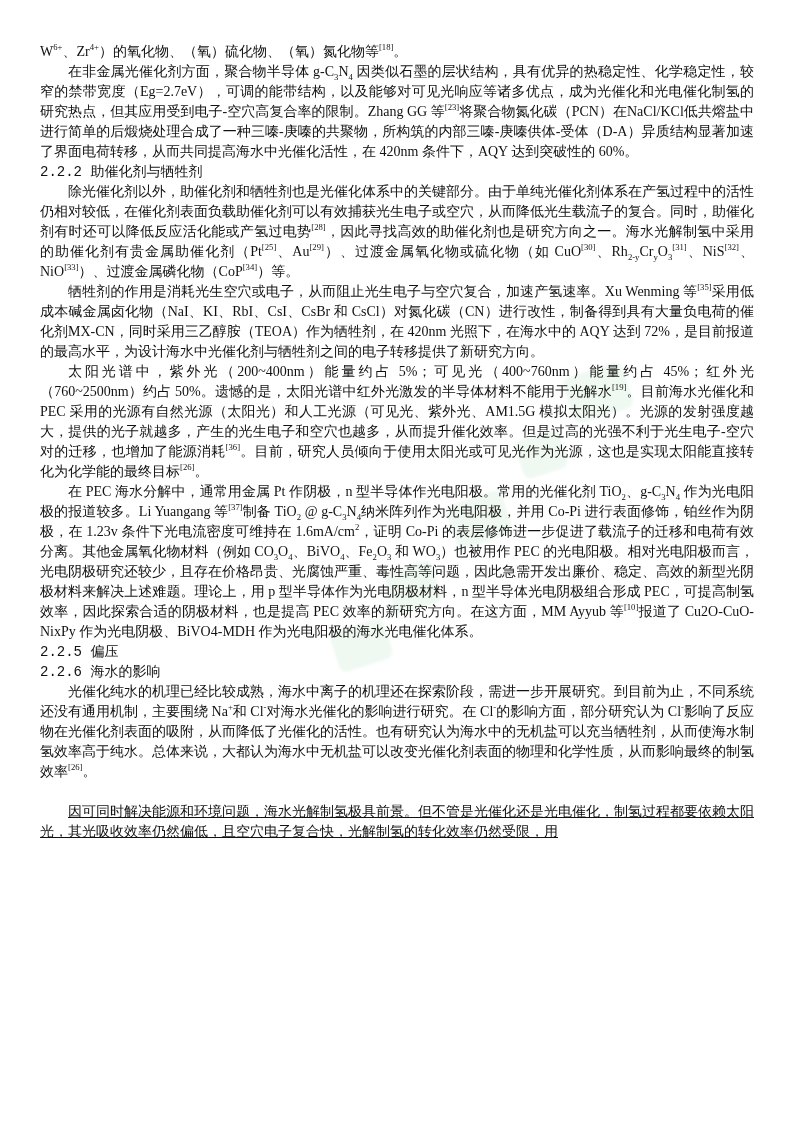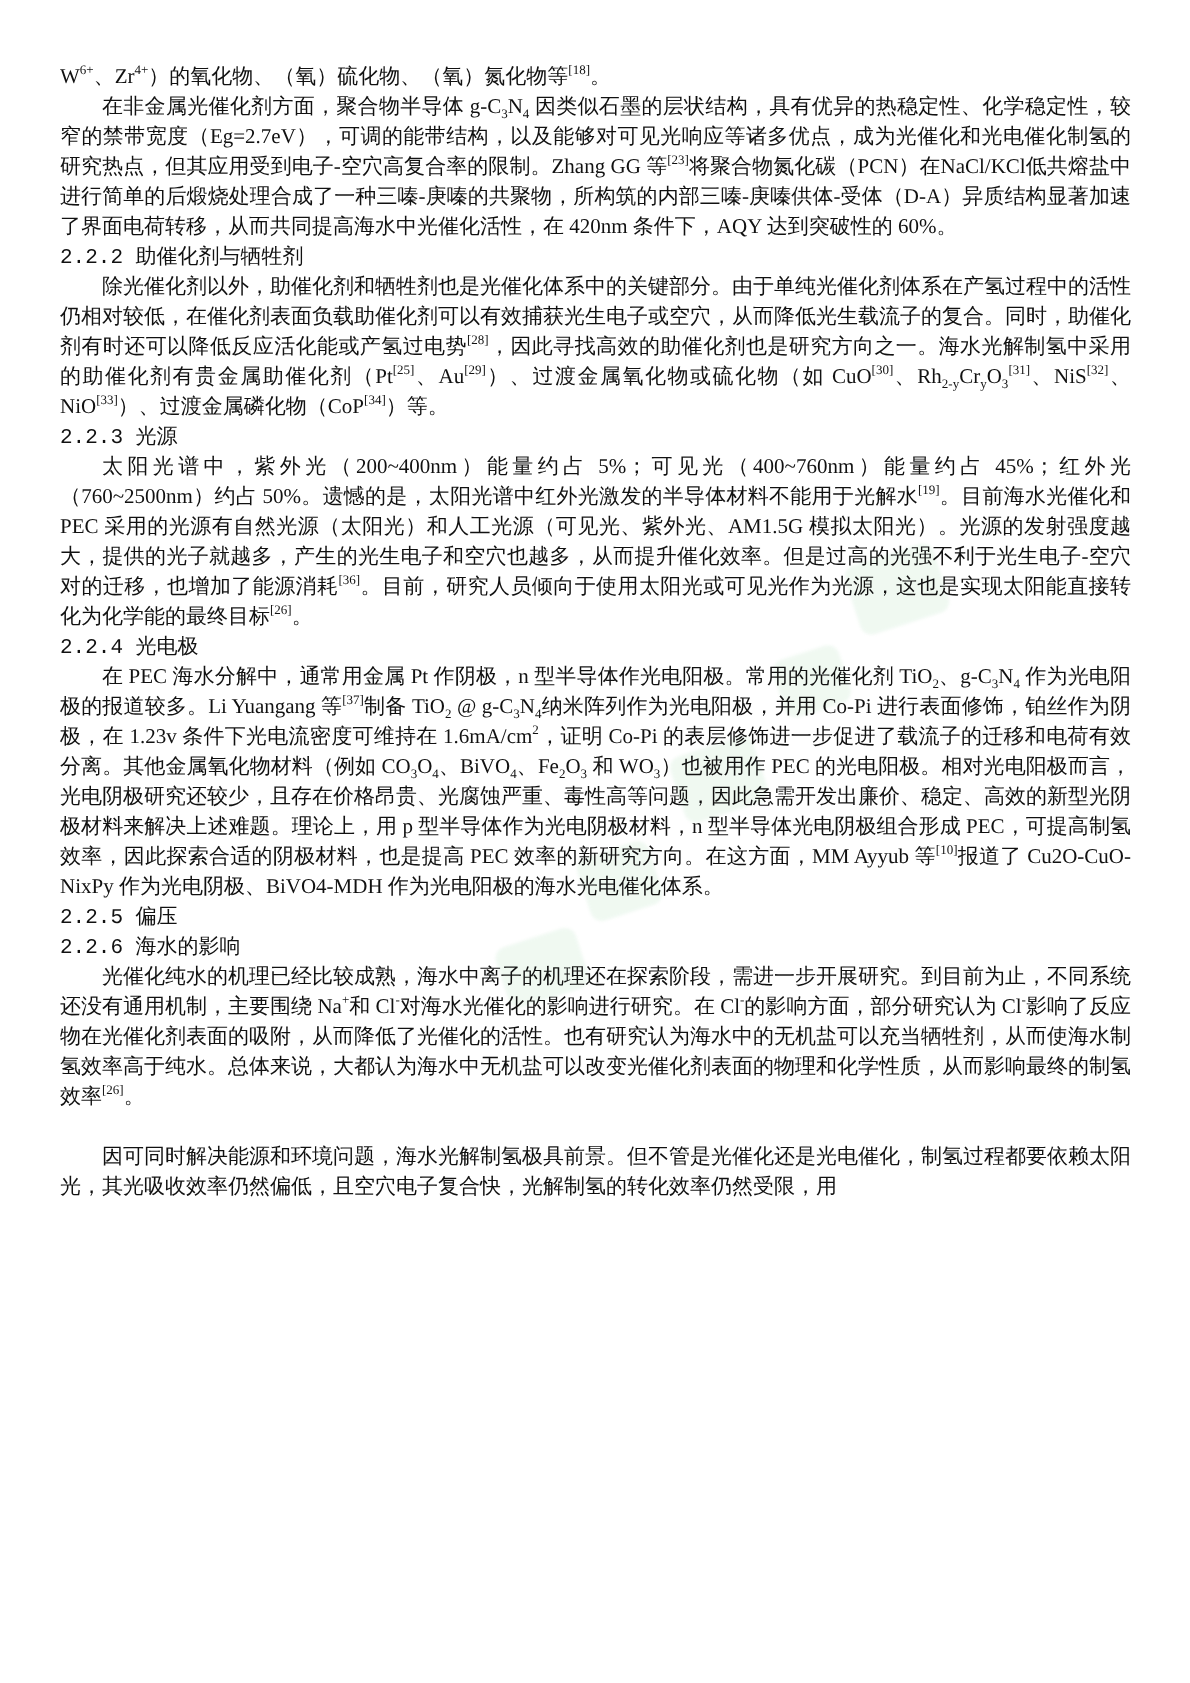--- a/index.html
+++ b/index.html
@@ -19,21 +19,21 @@
     left:40px;top:42px;width:714px;
     font-size:14px;
     line-height:20px;
     text-align:justify;
     text-justify:inter-ideograph;
   }
   .block{margin:0;}
   .paragraph{text-indent:2em;}
   .continuation{text-indent:0;}
   .heading{text-indent:0;font-family:Liberation Mono, monospace;}
-  .gap-before{margin-top:20px;}
+  .gap-before{margin-top:20px;text-decoration:underline;}
   sup,sub{font-size:0.62em;line-height:0;}
   
   .watermark{
     position:absolute;left:300px;top:395px;width:400px;height:240px;
     transform:rotate(-18deg);
     pointer-events:none;opacity:.55;
   }
   .wm-blob{position:absolute;background:rgba(122,198,134,.20);border-radius:8px;filter:blur(1px);}
   .wm-b1{left:300px;top:10px;width:62px;height:48px;}
   .wm-b2{left:235px;top:55px;width:46px;height:40px;}
@@ -52,22 +52,21 @@
     <div class="wm-blob wm-b3"></div>
     <div class="wm-blob wm-b4"></div>
     <div class="wm-blob wm-b5"></div>
   </div>
 
   <section class="content" id="content">
       <div class="block continuation">W<sup>6+</sup>、Zr<sup>4+</sup>）的氧化物、（氧）硫化物、（氧）氮化物等<sup>[18]</sup>。</div>
       <div class="block paragraph">在非金属光催化剂方面，聚合物半导体 g-C<sub>3</sub>N<sub>4</sub> 因类似石墨的层状结构，具有优异的热稳定性、化学稳定性，较窄的禁带宽度（Eg=2.7eV），可调的能带结构，以及能够对可见光响应等诸多优点，成为光催化和光电催化制氢的研究热点，但其应用受到电子-空穴高复合率的限制。Zhang GG 等<sup>[23]</sup>将聚合物氮化碳（PCN）在NaCl/KCl低共熔盐中进行简单的后煅烧处理合成了一种三嗪-庚嗪的共聚物，所构筑的内部三嗪-庚嗪供体-受体（D-A）异质结构显著加速了界面电荷转移，从而共同提高海水中光催化活性，在 420nm 条件下，AQY 达到突破性的 60%。</div>
       <div class="block heading">2.2.2 助催化剂与牺牲剂</div>
       <div class="block paragraph">除光催化剂以外，助催化剂和牺牲剂也是光催化体系中的关键部分。由于单纯光催化剂体系在产氢过程中的活性仍相对较低，在催化剂表面负载助催化剂可以有效捕获光生电子或空穴，从而降低光生载流子的复合。同时，助催化剂有时还可以降低反应活化能或产氢过电势<sup>[28]</sup>，因此寻找高效的助催化剂也是研究方向之一。海水光解制氢中采用的助催化剂有贵金属助催化剂（Pt<sup>[25]</sup>、Au<sup>[29]</sup>）、过渡金属氧化物或硫化物（如 CuO<sup>[30]</sup>、Rh<sub>2-y</sub>Cr<sub>y</sub>O<sub>3</sub><sup>[31]</sup>、NiS<sup>[32]</sup>、NiO<sup>[33]</sup>）、过渡金属磷化物（CoP<sup>[34]</sup>）等。</div>
-      <div class="block heading">2.2.3 光源</div>
+      <div class="block paragraph">牺牲剂的作用是消耗光生空穴或电子，从而阻止光生电子与空穴复合，加速产氢速率。Xu Wenming 等<sup>[35]</sup>采用低成本碱金属卤化物（NaI、KI、RbI、CsI、CsBr 和 CsCl）对氮化碳（CN）进行改性，制备得到具有大量负电荷的催化剂MX-CN，同时采用三乙醇胺（TEOA）作为牺牲剂，在 420nm 光照下，在海水中的 AQY 达到 72%，是目前报道的最高水平，为设计海水中光催化剂与牺牲剂之间的电子转移提供了新研究方向。</div>
       <div class="block paragraph">太阳光谱中，紫外光（200~400nm）能量约占 5%；可见光（400~760nm）能量约占 45%；红外光（760~2500nm）约占 50%。遗憾的是，太阳光谱中红外光激发的半导体材料不能用于光解水<sup>[19]</sup>。目前海水光催化和 PEC 采用的光源有自然光源（太阳光）和人工光源（可见光、紫外光、AM1.5G 模拟太阳光）。光源的发射强度越大，提供的光子就越多，产生的光生电子和空穴也越多，从而提升催化效率。但是过高的光强不利于光生电子-空穴对的迁移，也增加了能源消耗<sup>[36]</sup>。目前，研究人员倾向于使用太阳光或可见光作为光源，这也是实现太阳能直接转化为化学能的最终目标<sup>[26]</sup>。</div>
-      <div class="block heading">2.2.4 光电极</div>
       <div class="block paragraph">在 PEC 海水分解中，通常用金属 Pt 作阴极，n 型半导体作光电阳极。常用的光催化剂 TiO<sub>2</sub>、g-C<sub>3</sub>N<sub>4</sub> 作为光电阳极的报道较多。Li Yuangang 等<sup>[37]</sup>制备 TiO<sub>2</sub> @ g-C<sub>3</sub>N<sub>4</sub>纳米阵列作为光电阳极，并用 Co-Pi 进行表面修饰，铂丝作为阴极，在 1.23v 条件下光电流密度可维持在 1.6mA/cm<sup>2</sup>，证明 Co-Pi 的表层修饰进一步促进了载流子的迁移和电荷有效分离。其他金属氧化物材料（例如 CO<sub>3</sub>O<sub>4</sub>、BiVO<sub>4</sub>、Fe<sub>2</sub>O<sub>3</sub> 和 WO<sub>3</sub>）也被用作 PEC 的光电阳极。相对光电阳极而言，光电阴极研究还较少，且存在价格昂贵、光腐蚀严重、毒性高等问题，因此急需开发出廉价、稳定、高效的新型光阴极材料来解决上述难题。理论上，用 p 型半导体作为光电阴极材料，n 型半导体光电阴极组合形成 PEC，可提高制氢效率，因此探索合适的阴极材料，也是提高 PEC 效率的新研究方向。在这方面，MM Ayyub 等<sup>[10]</sup>报道了 Cu2O-CuO-NixPy 作为光电阴极、BiVO4-MDH 作为光电阳极的海水光电催化体系。</div>
       <div class="block heading">2.2.5 偏压</div>
       <div class="block heading">2.2.6 海水的影响</div>
       <div class="block paragraph">光催化纯水的机理已经比较成熟，海水中离子的机理还在探索阶段，需进一步开展研究。到目前为止，不同系统还没有通用机制，主要围绕 Na<sup>+</sup>和 Cl<sup>-</sup>对海水光催化的影响进行研究。在 Cl<sup>-</sup>的影响方面，部分研究认为 Cl<sup>-</sup>影响了反应物在光催化剂表面的吸附，从而降低了光催化的活性。也有研究认为海水中的无机盐可以充当牺牲剂，从而使海水制氢效率高于纯水。总体来说，大都认为海水中无机盐可以改变光催化剂表面的物理和化学性质，从而影响最终的制氢效率<sup>[26]</sup>。</div>
       <div class="block paragraph gap-before">因可同时解决能源和环境问题，海水光解制氢极具前景。但不管是光催化还是光电催化，制氢过程都要依赖太阳光，其光吸收效率仍然偏低，且空穴电子复合快，光解制氢的转化效率仍然受限，用</div>
     </section>
 </main>
 
 </body></html>

